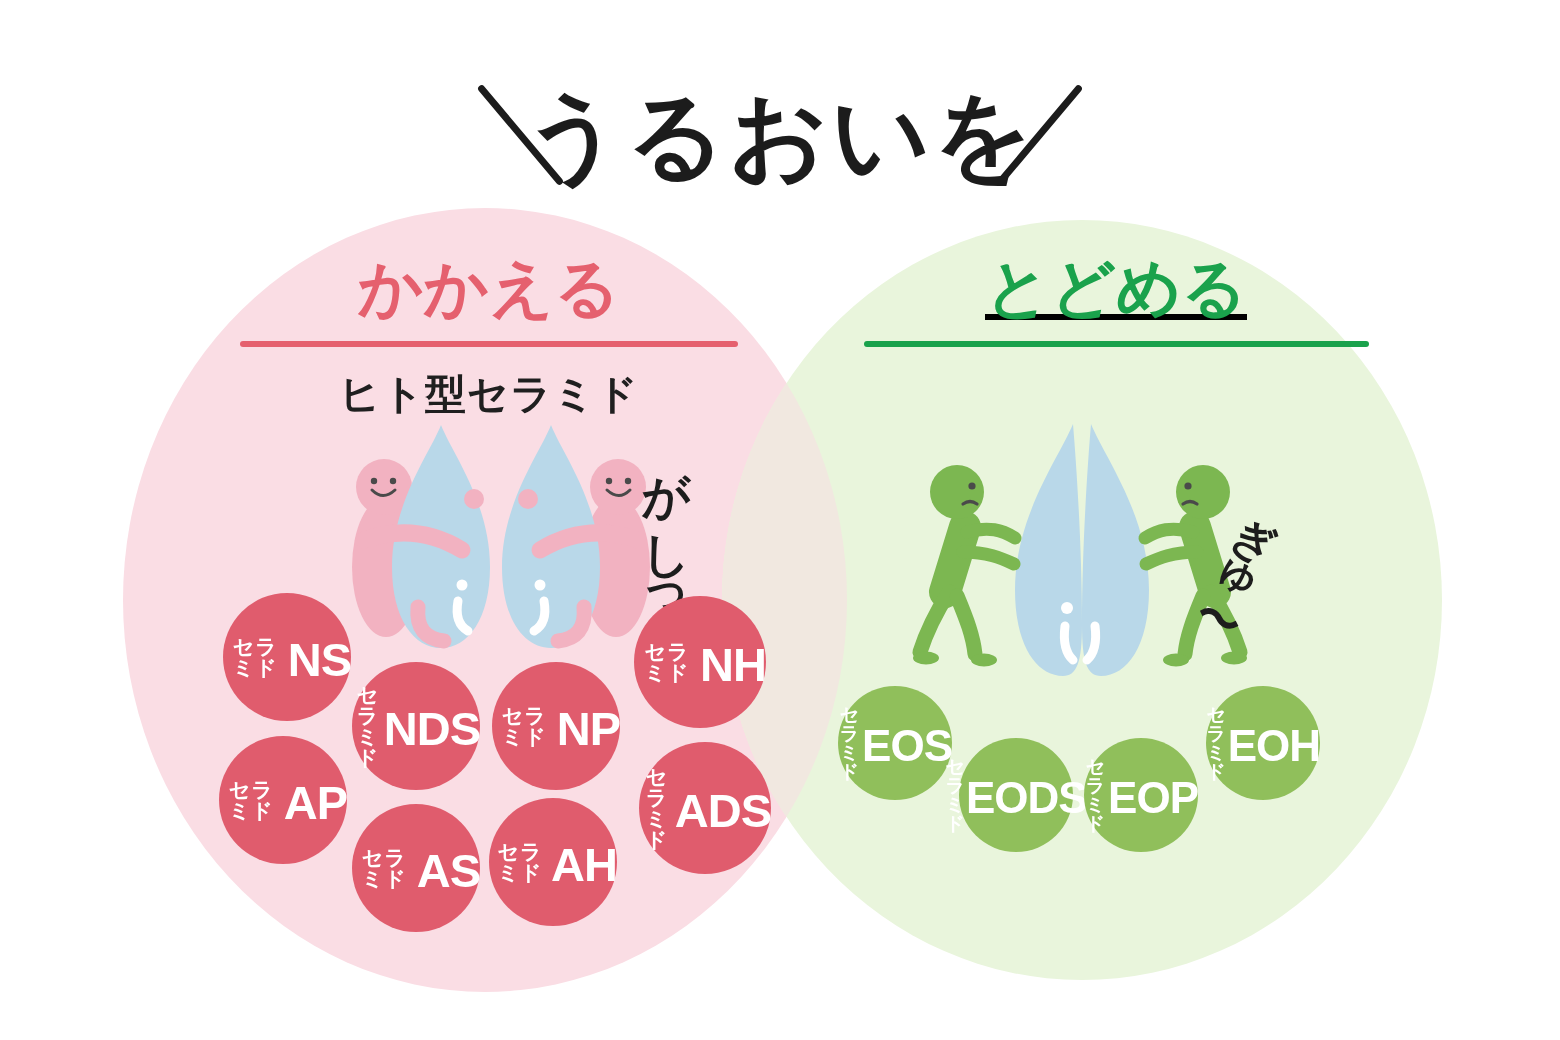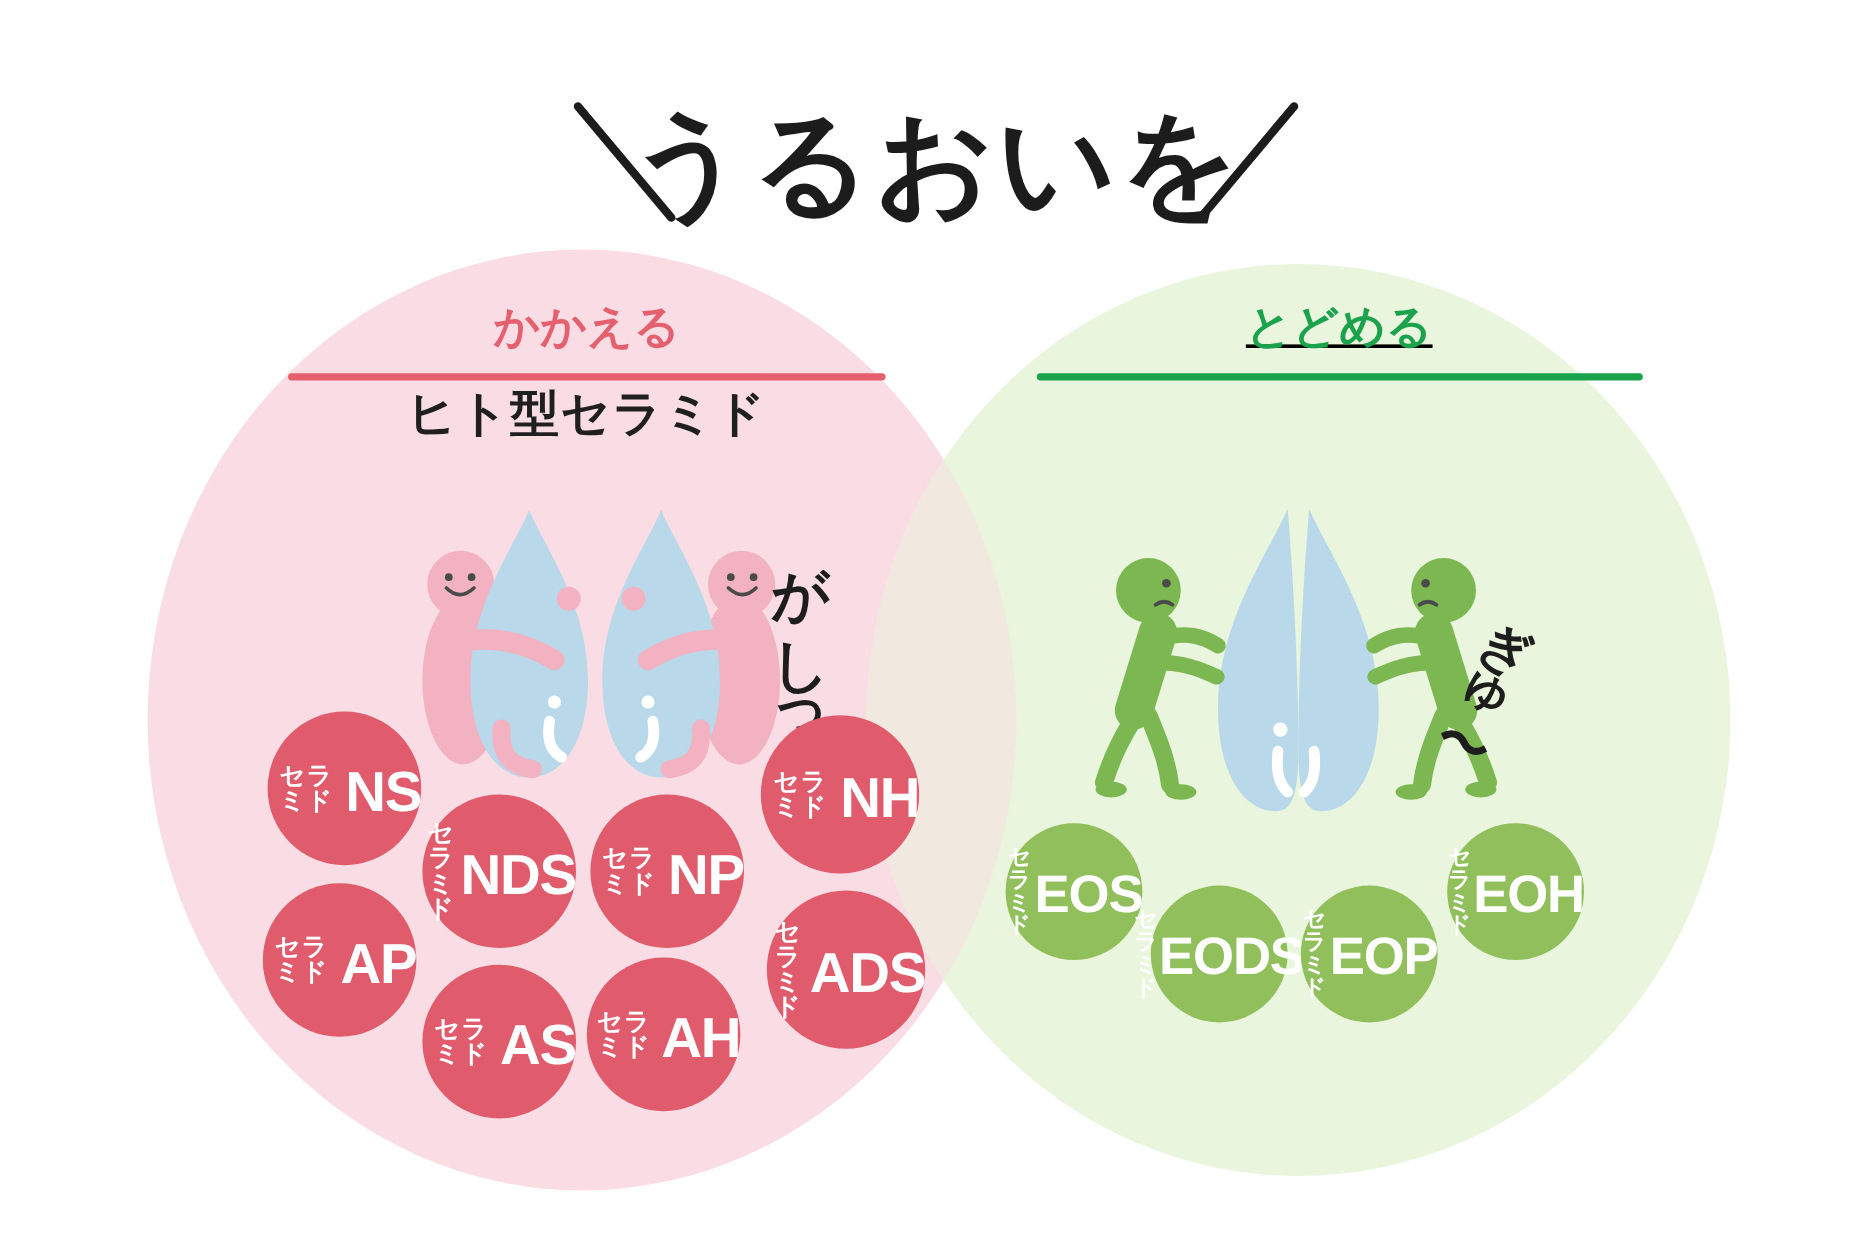--- a/index.html
+++ b/index.html
@@ -13,25 +13,25 @@
     display:flex;align-items:center;justify-content:center;}
   .title-text{font-size:97px;font-weight:bold;color:#1c1c1c;letter-spacing:3px;line-height:1;}
   .slash{width:7px;height:128px;background:#1c1c1c;border-radius:4px;}
   .slash-left{transform:rotate(-40deg);}
   .slash-right{transform:rotate(40deg);}
 
   
   .header{position:absolute;width:520px;text-align:center;}
   .header-left{left:229px;top:252px;}
   .header-right{left:856px;top:252px;text-decoration:underline;}
-  .heading{font-size:38px;font-weight:bold;line-height:1.15;}
+  .heading{font-size:64px;font-weight:bold;line-height:1.15;}
   .rule{height:6px;border-radius:3px;margin:15px auto 0;}
   .rule-left{width:498px;}
   .rule-right{width:505px;}
-  .subheading{font-size:41px;font-weight:bold;color:#1f1f1f;letter-spacing:1px;}
+  .subheading{margin-top:20px;font-size:41px;font-weight:bold;color:#1f1f1f;letter-spacing:1px;}
 
   
   .sfx{position:absolute;color:#1d1d1d;writing-mode:vertical-rl;text-orientation:upright;
     font-weight:bold;line-height:1;}
   .sfx-left{left:642px;top:438px;font-size:48px;letter-spacing:8px;}
   .sfx-right{left:1254px;top:492px;font-size:44px;letter-spacing:4px;
     transform:rotate(24deg);transform-origin:top center;}
 
   
   .illus{position:absolute;}

